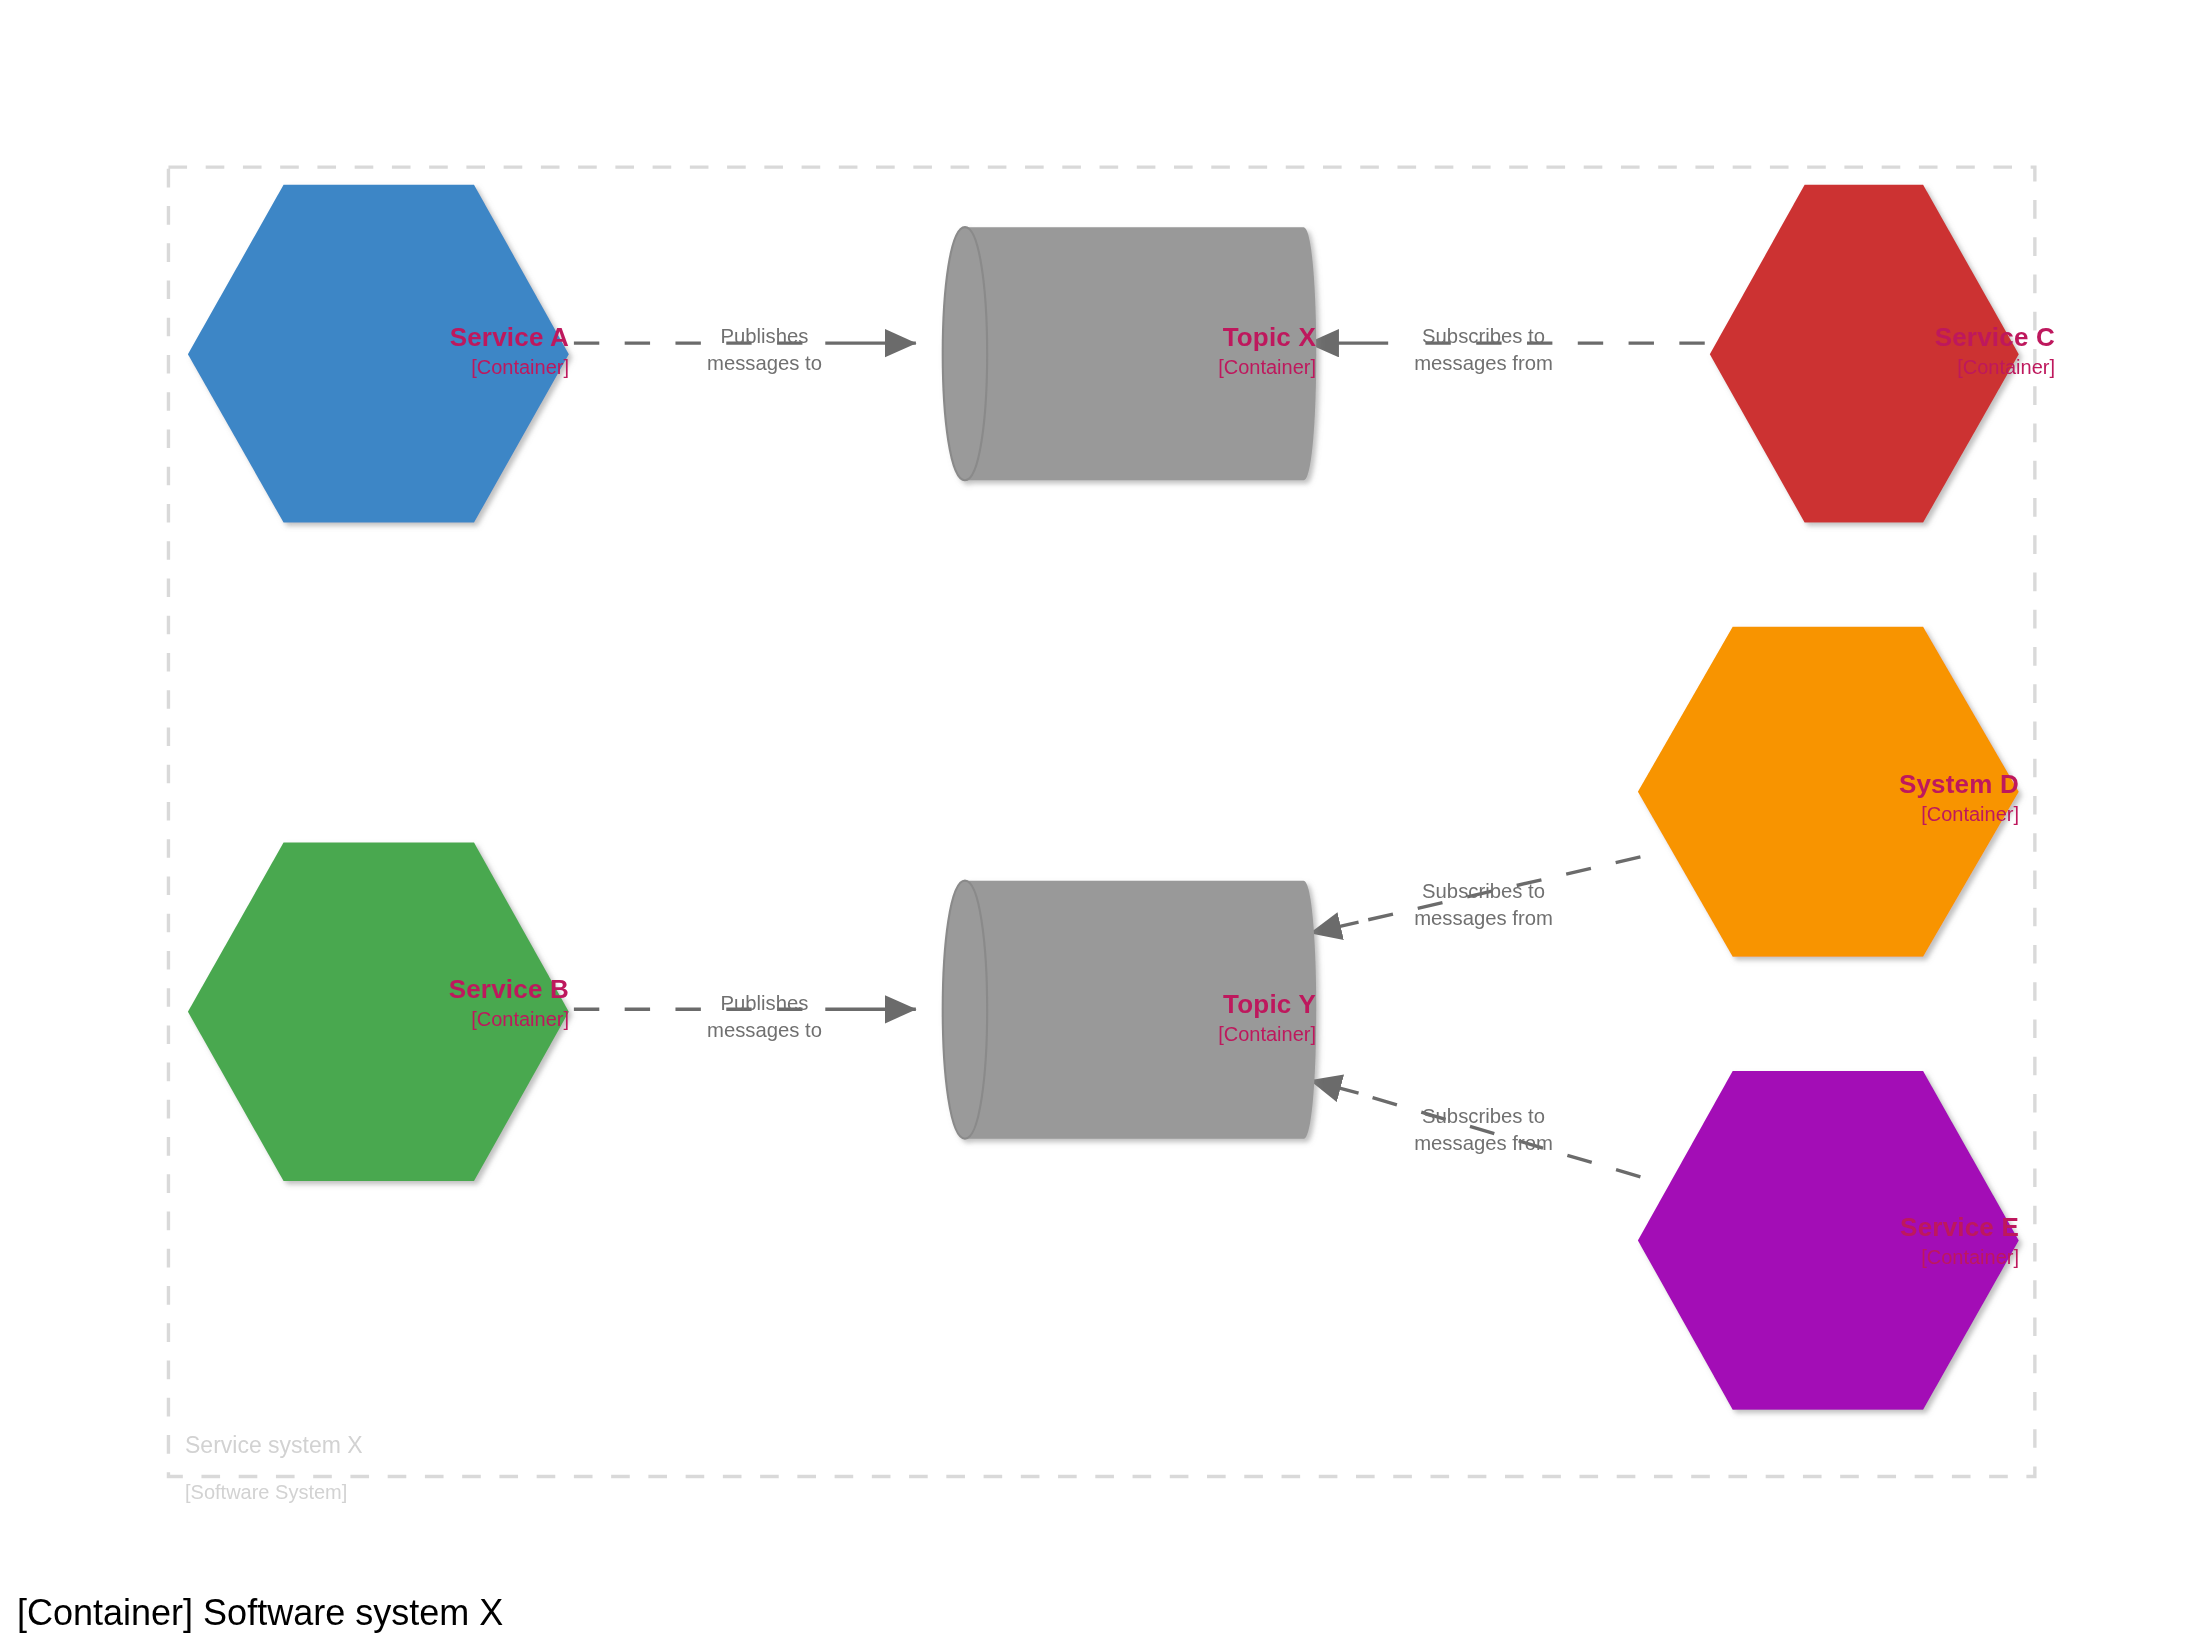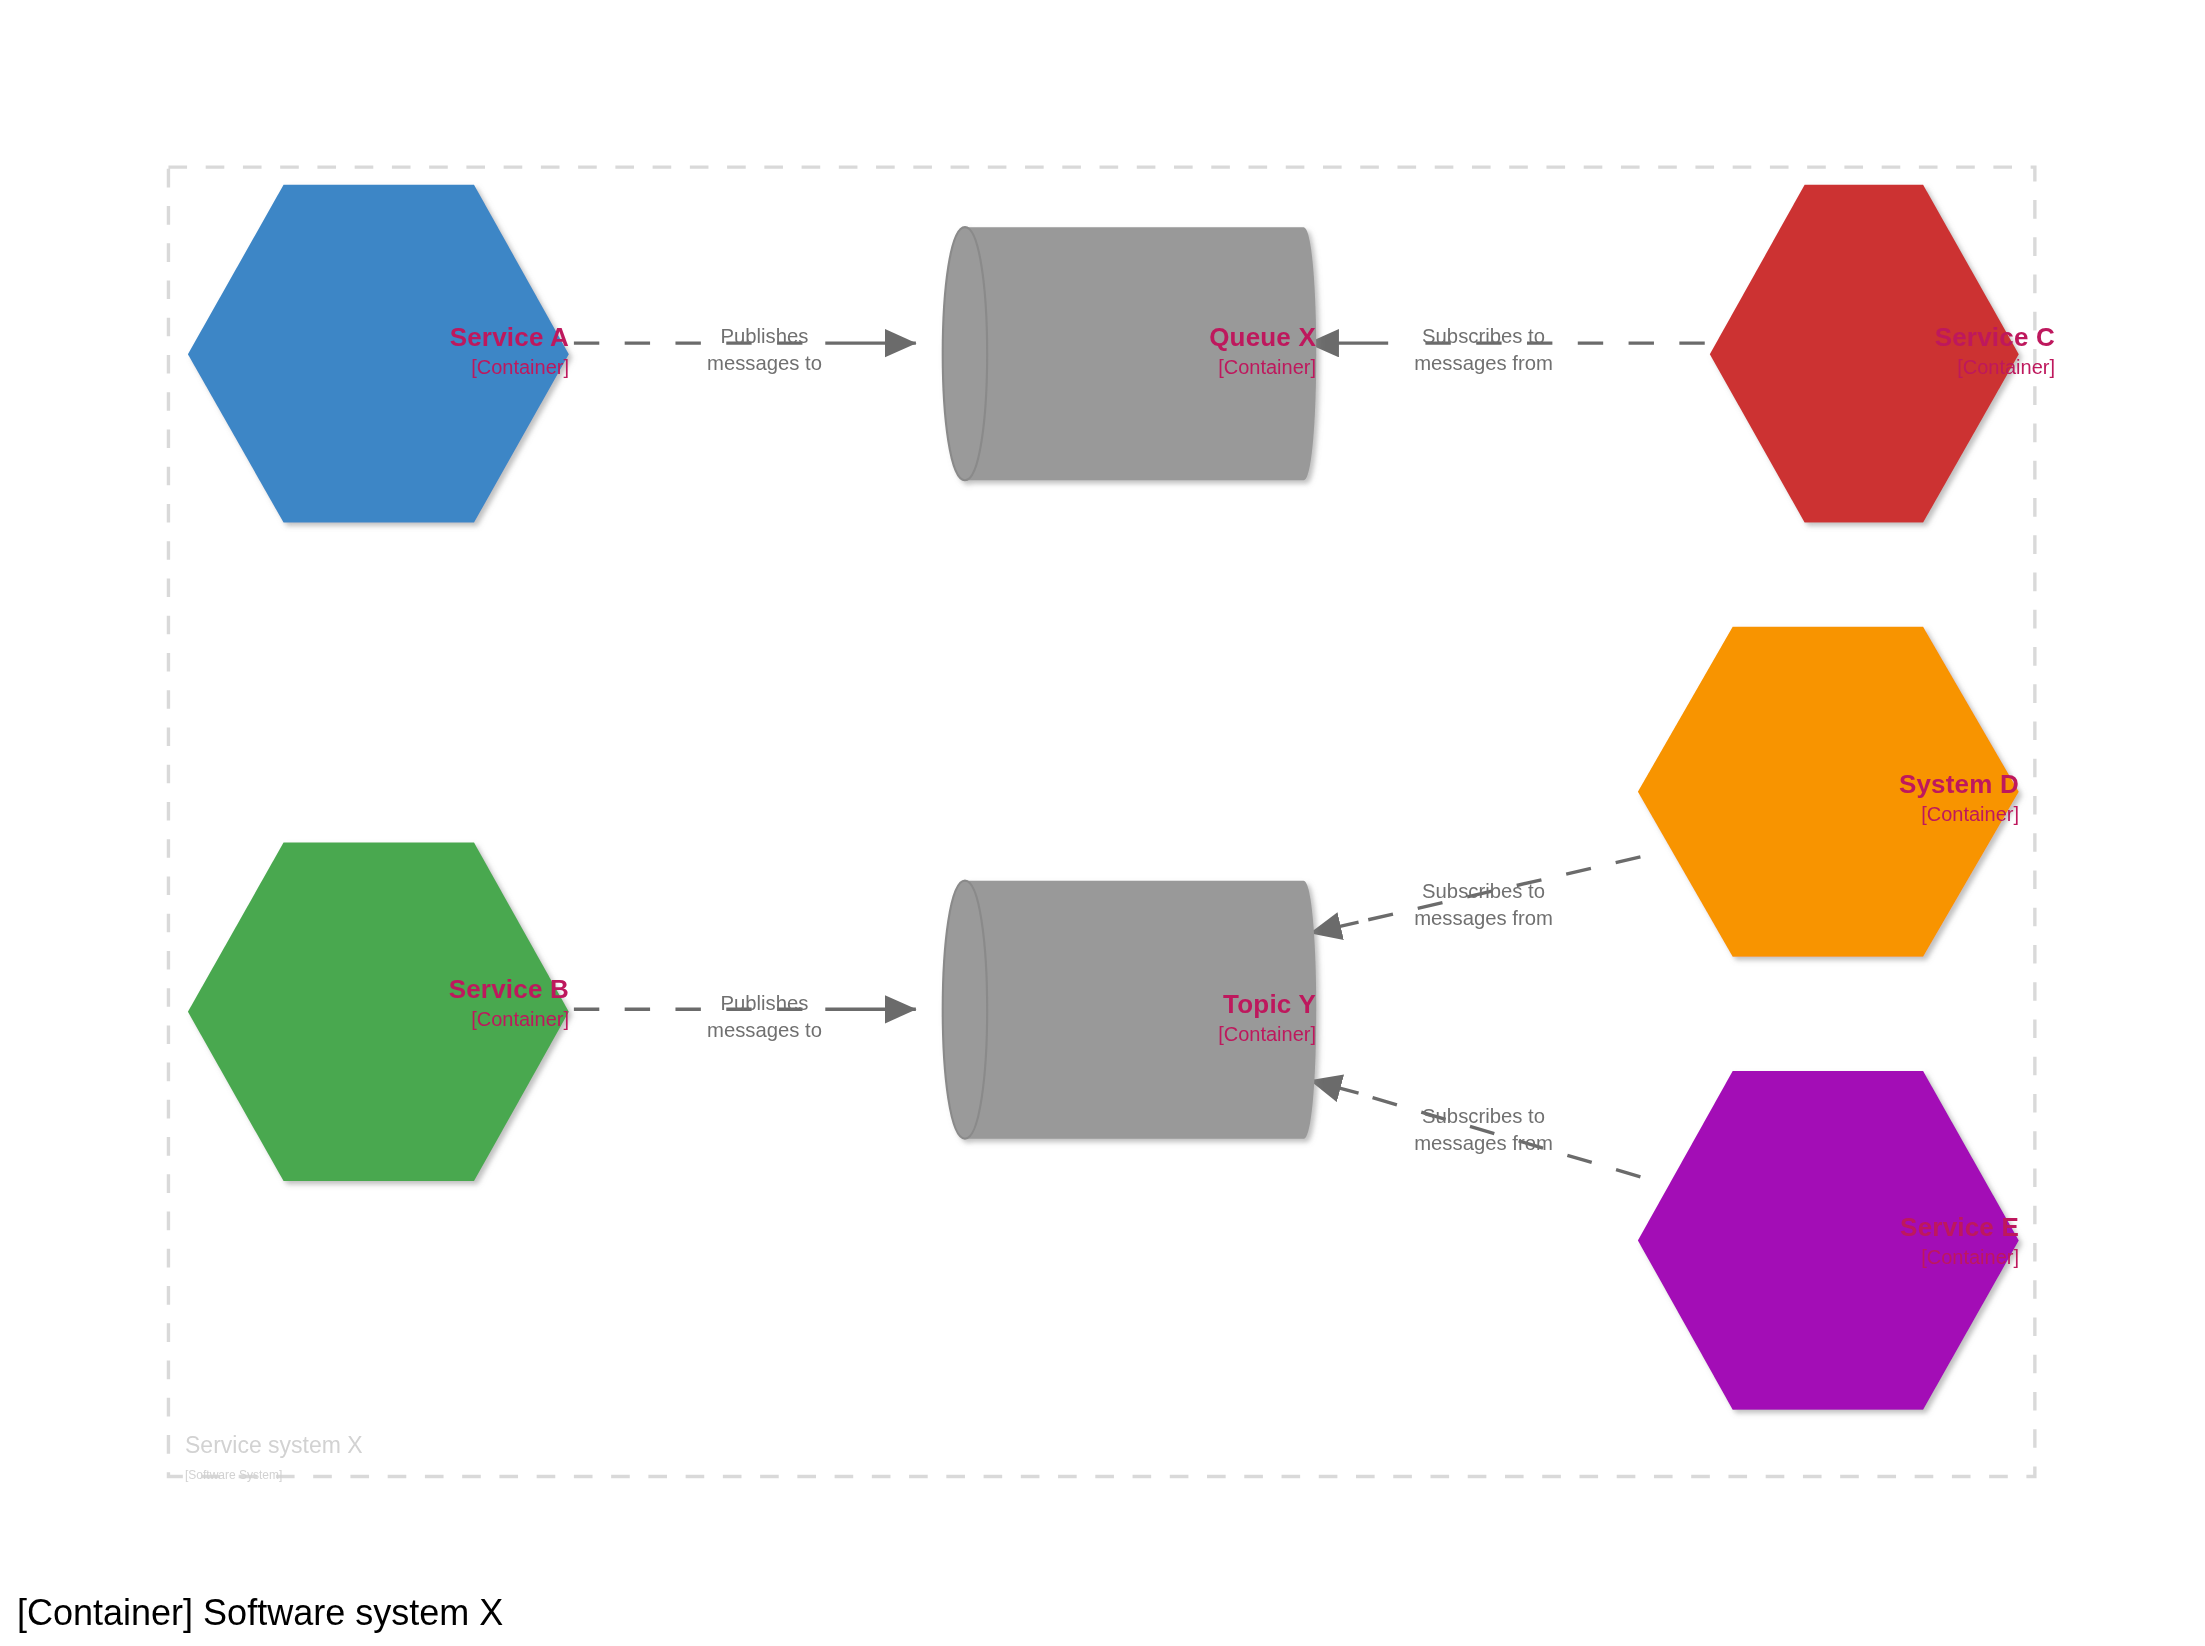--- a/index.html
+++ b/index.html
@@ -63,22 +63,22 @@
     text-align: left;
     line-height: 1.2;
   }
   .boundary-label .bname {
     display: block;
     font-size: 23px;
     font-weight: normal;
   }
   .boundary-label .btype {
     display: block;
-    font-size: 12px;
-    margin-top: 8px;
+    font-size: 20px;
+    margin-top: 20px;
   }
   .page-caption {
     position: absolute;
     left: 17px;
     top: 1592px;
     font-size: 36px;
     color: #000000;
     white-space: nowrap;
   }
 </style>
@@ -152,21 +152,21 @@
 
     <polygon points="1935,1465 2047,1265 2272,1265 2385,1465 2272,1665 2047,1665" fill="#a309b6" filter="url(#softshadow)"></polygon>
   </svg>
 
   <div class="node-label" style="left:188px; top:322px; width:381px;">
     <span class="title">Service A</span>
     <span class="tech">[Container]</span>
   </div>
 
   <div class="node-label" style="left:935px; top:322px; width:381px;">
-    <span class="title">Queue X</span>
+    <span class="title">Topic X</span>
     <span class="tech">[Container]</span>
   </div>
 
   <div class="node-label" style="left:1674px; top:322px; width:381px;">
     <span class="title">Service C</span>
     <span class="tech">[Container]</span>
   </div>
 
   <div class="node-label" style="left:1638px; top:769px; width:381px;">
     <span class="title">System D</span>

